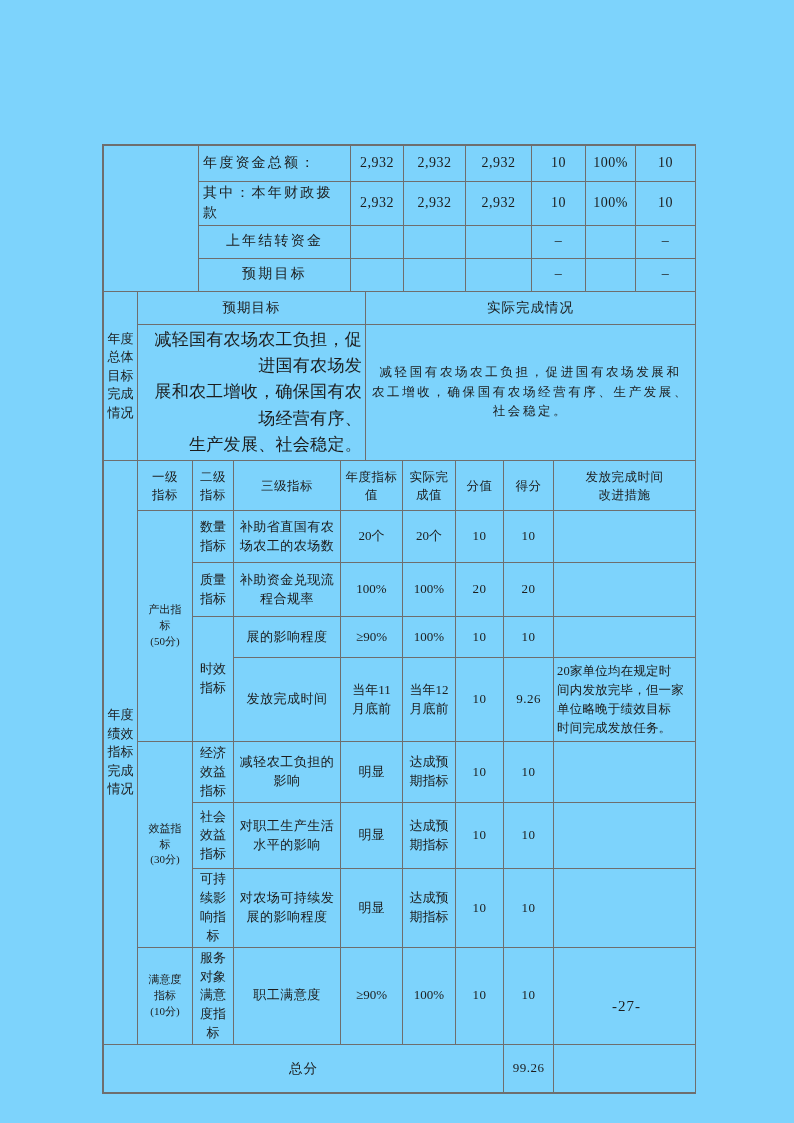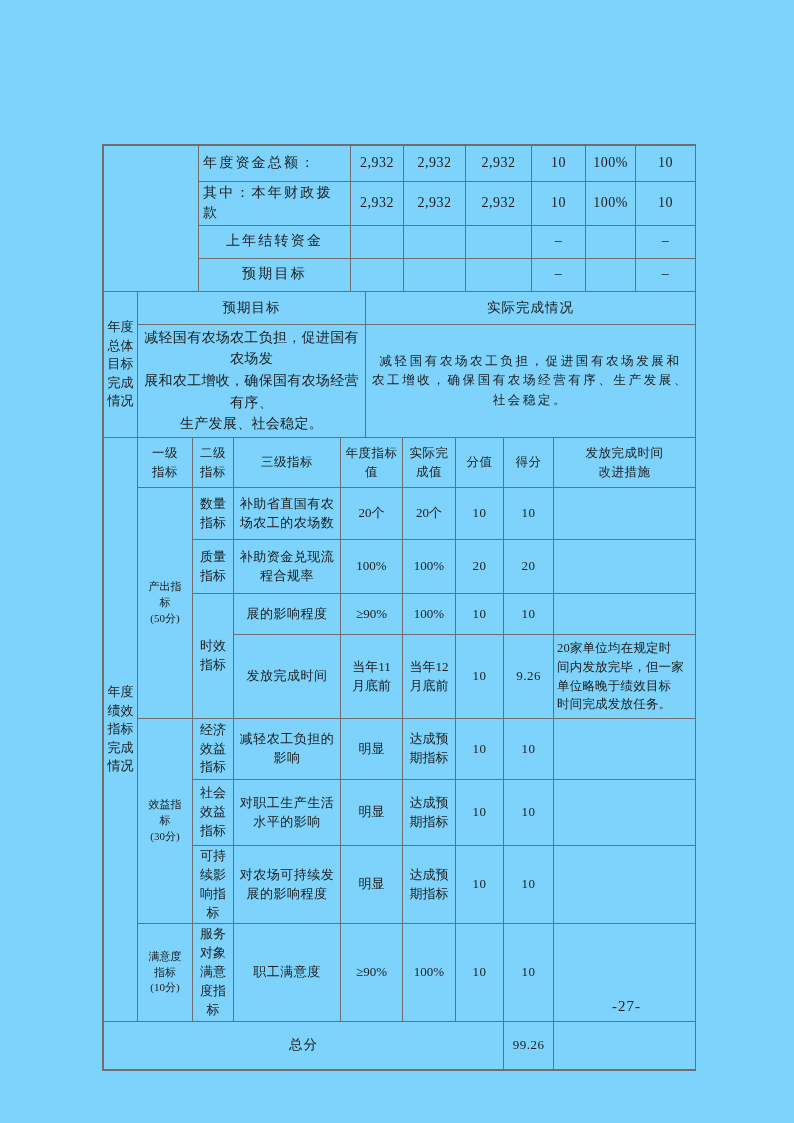--- a/index.html
+++ b/index.html
@@ -17,21 +17,21 @@
        white-space:pre-line; font-size:12.5px; line-height:1.45; padding:1px 2px;
        overflow:hidden; }
   
   .t-fund td { font-size:14px; }
   .t-fund .lbl { text-align:left; padding-left:4px; letter-spacing:2.2px; }
   .t-fund .lbl-c { letter-spacing:2.2px; }
   .t-fund .num { letter-spacing:0.5px; }
   
   .t-goal .sec-lbl { font-size:13px; letter-spacing:0; line-height:1.42; }
   .t-goal .hd { font-size:13.5px; letter-spacing:1px; }
-  .t-goal .txt-l { text-align:center; font-size:14px; letter-spacing:0.3px; padding:2px 3px; line-height:1.55; }
+  .t-goal .txt-l { text-align:right; font-size:17px; letter-spacing:0.3px; padding:2px 3px; line-height:1.55; }
   .t-goal .txt-r { text-align:center; font-size:12.5px; letter-spacing:2.6px; padding:13px 1px; line-height:1.55; }
   
   .t-ind .sec-lbl { font-size:13px; line-height:1.42; }
   .t-ind .hd { font-size:12.5px; letter-spacing:0.5px; }
   .t-ind .l1 { font-size:11px; }
   .t-ind .l2 { font-size:13px; }
   .t-ind .l3 { font-size:13px; letter-spacing:0.5px; }
   .t-ind .val { font-size:13px; }
   .t-ind .num { font-size:13px; letter-spacing:0.5px; }
   .t-ind .dev { text-align:left; font-size:12.5px; padding:4px 3px; line-height:1.5; letter-spacing:0.2px; }

